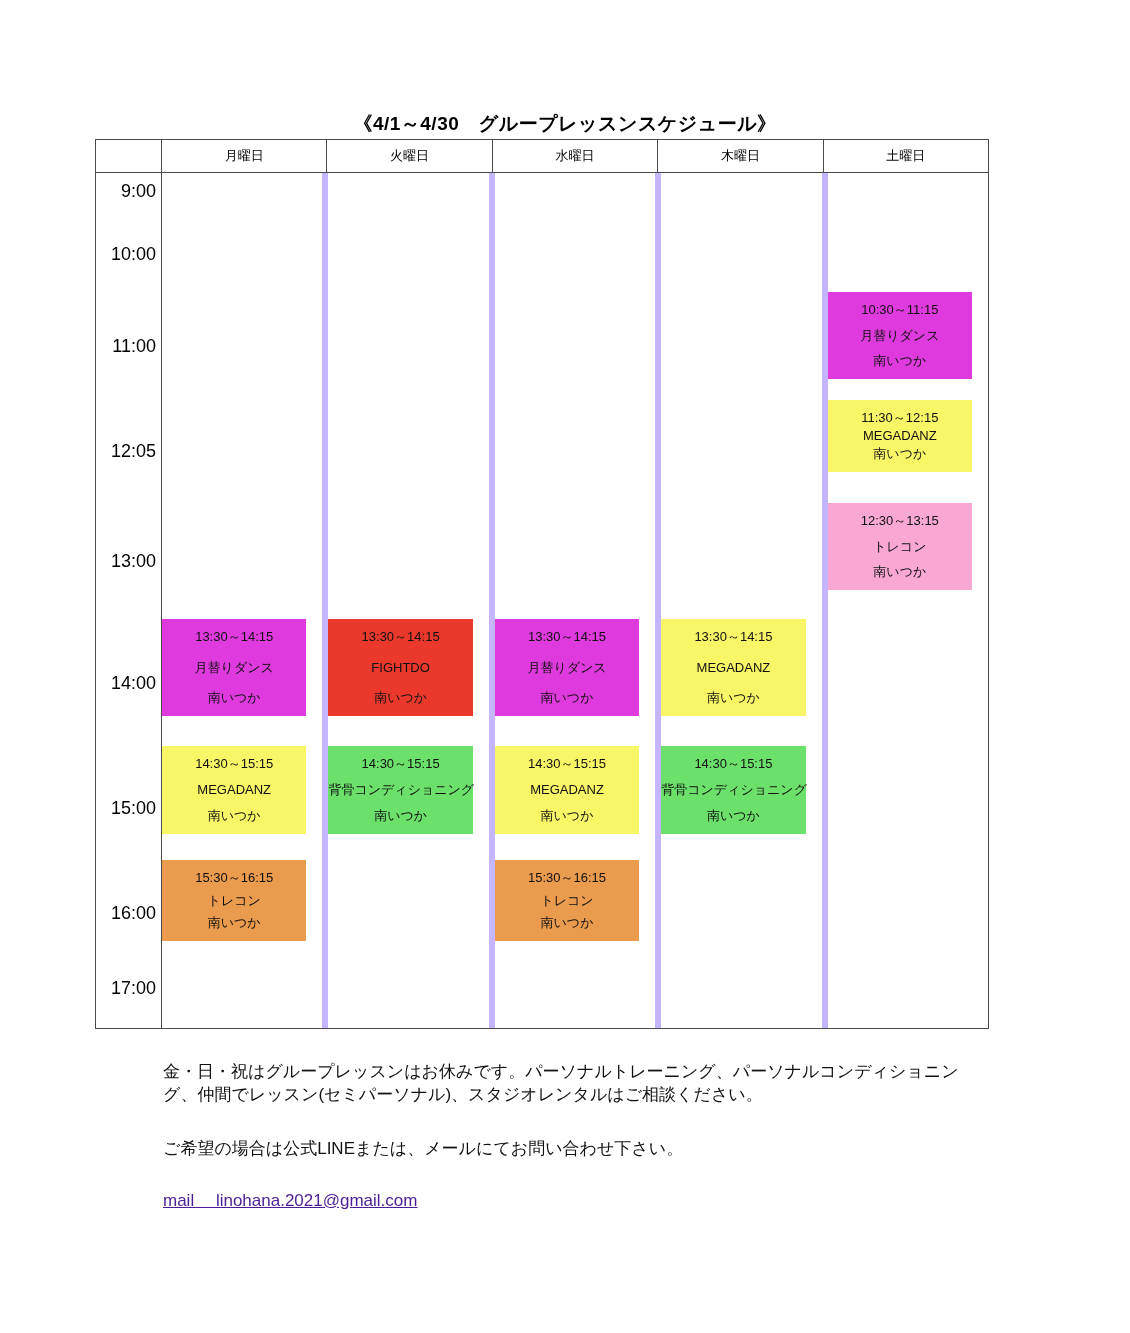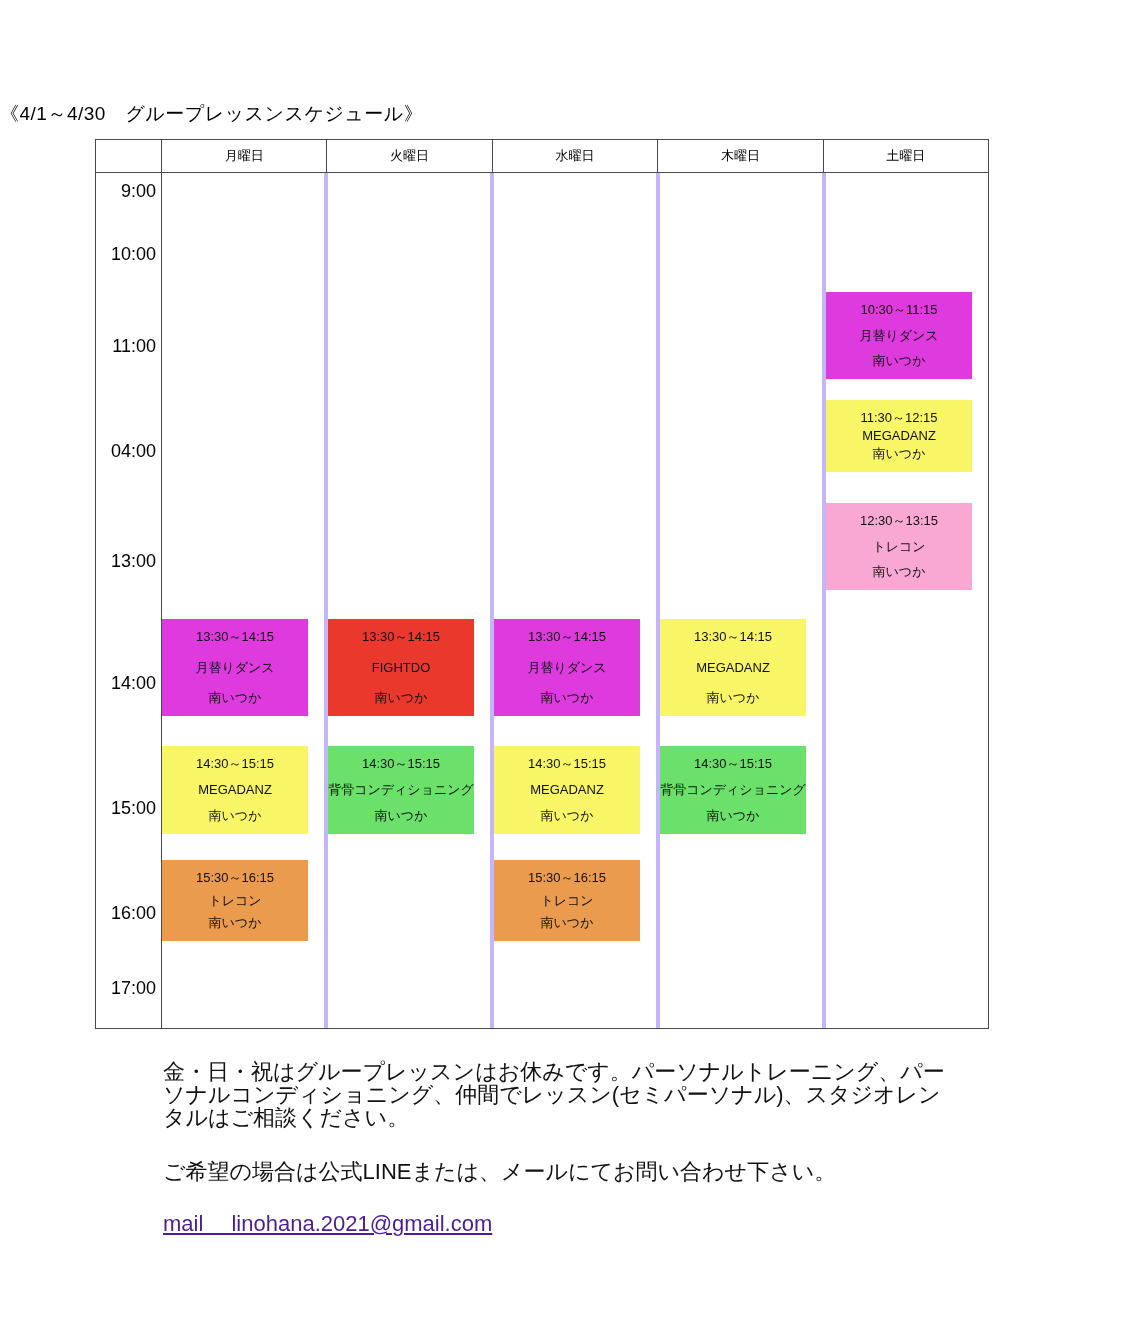--- a/index.html
+++ b/index.html
@@ -11,23 +11,24 @@
   .sheet {
     position: relative;
     width: 1130px;
     height: 1333px;
     background: #fff;
     overflow: hidden;
   }
   .title {
     position: absolute;
     left: 0; right: 0;
-    top: 101px;
+    top: 111px;
+    text-align: center;
     font-size: 19px;
-    font-weight: normal;
+    font-weight: bold;
     letter-spacing: 0.5px;
     color: #000;
   }
   
   .table {
     position: absolute;
     left: 95px;
     top: 139px;
     width: 894px;
     height: 890px;
@@ -68,21 +69,21 @@
     position: absolute;
     right: 5px;
     font-size: 18px;
     color: #000;
     line-height: 18px;
     white-space: nowrap;
   }
   .day-col {
     position: relative;
     flex: 1;
-    border-right: 4px solid #c4b5fd;
+    border-right: 6px solid #c4b5fd;
   }
   .day-col:last-child { border-right: none; }
   .lesson {
     position: absolute;
     left: 0; right: 16px;
     display: flex;
     flex-direction: column;
     justify-content: space-between;
     text-align: center;
     padding: 10px 0 11px 0;
@@ -90,21 +91,21 @@
     color: #111;
     line-height: 15px;
   }
   .lesson span { display: block; white-space: nowrap; }
   
   .footer {
     position: absolute;
     left: 163px;
     top: 1060px;
     width: 800px;
-    font-size: 22px;
+    font-size: 17px;
     line-height: 23px;
     color: #111;
   }
   .footer .note1 { margin-bottom: 31px; }
   .footer .note2 { margin-bottom: 29px; }
   .footer .line-id { margin-bottom: 22px; }
   .mail-link {
     color: #4c1d95;
     text-decoration: underline;
     cursor: pointer;
@@ -127,21 +128,21 @@
       <div class="day-header">木曜日</div>
       <div class="day-header">土曜日</div>
     </div>
 
     <div class="t-body">
 
       <div class="time-col">
         <div class="time-label" style="top:9px">9:00</div>
         <div class="time-label" style="top:72px">10:00</div>
         <div class="time-label" style="top:164px">11:00</div>
-        <div class="time-label" style="top:269px">04:00</div>
+        <div class="time-label" style="top:269px">12:05</div>
         <div class="time-label" style="top:379px">13:00</div>
         <div class="time-label" style="top:501px">14:00</div>
         <div class="time-label" style="top:626px">15:00</div>
         <div class="time-label" style="top:731px">16:00</div>
         <div class="time-label" style="top:806px">17:00</div>
       </div>
 
       <div class="day-col">
         <div class="lesson" style="top: 446px; height: 97px; background-color: rgb(223, 58, 222);">
           <span>13:30～14:15</span>

